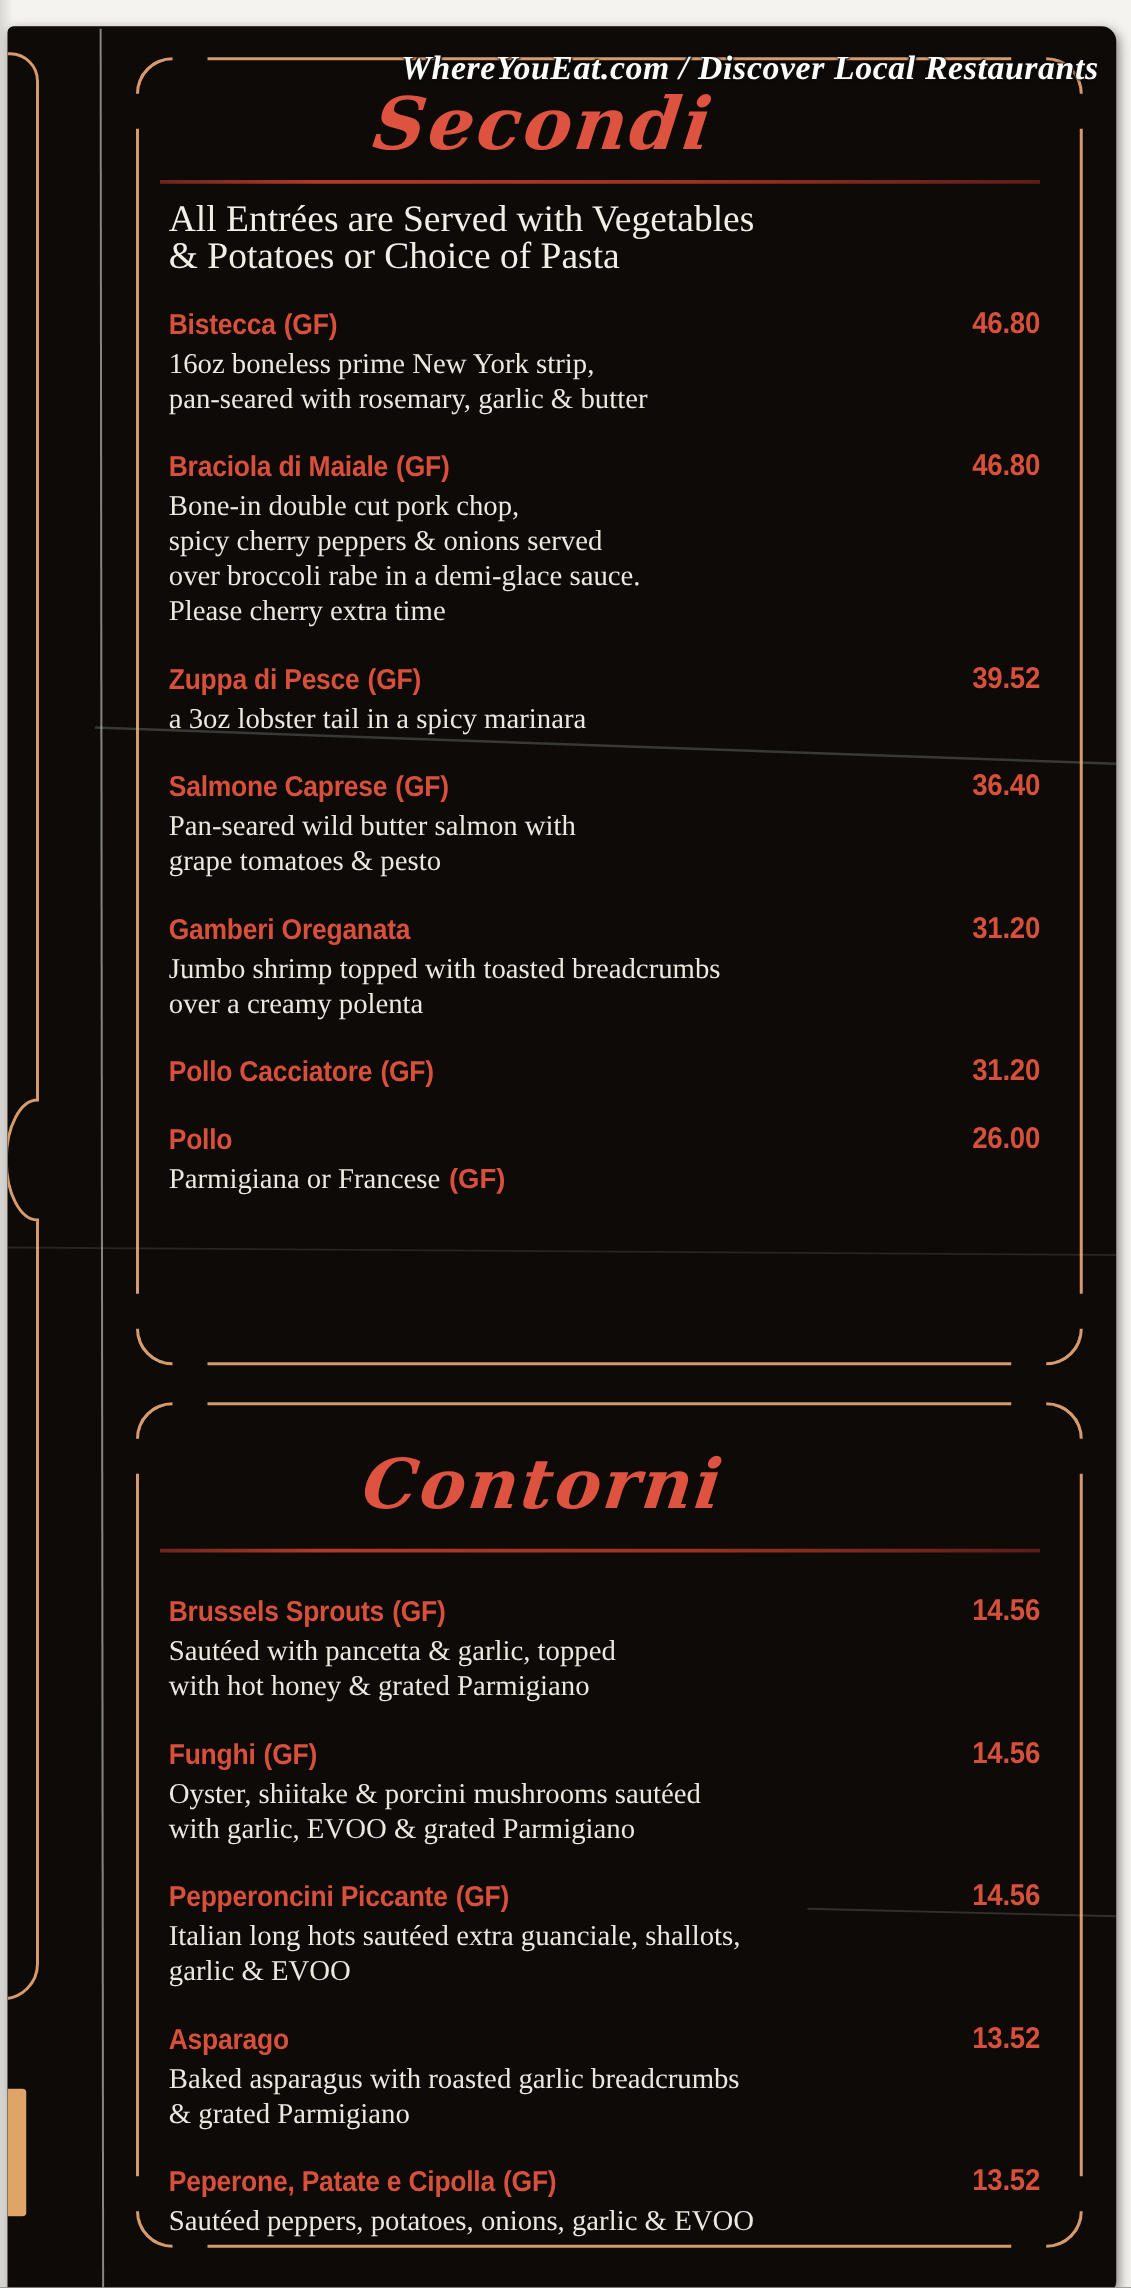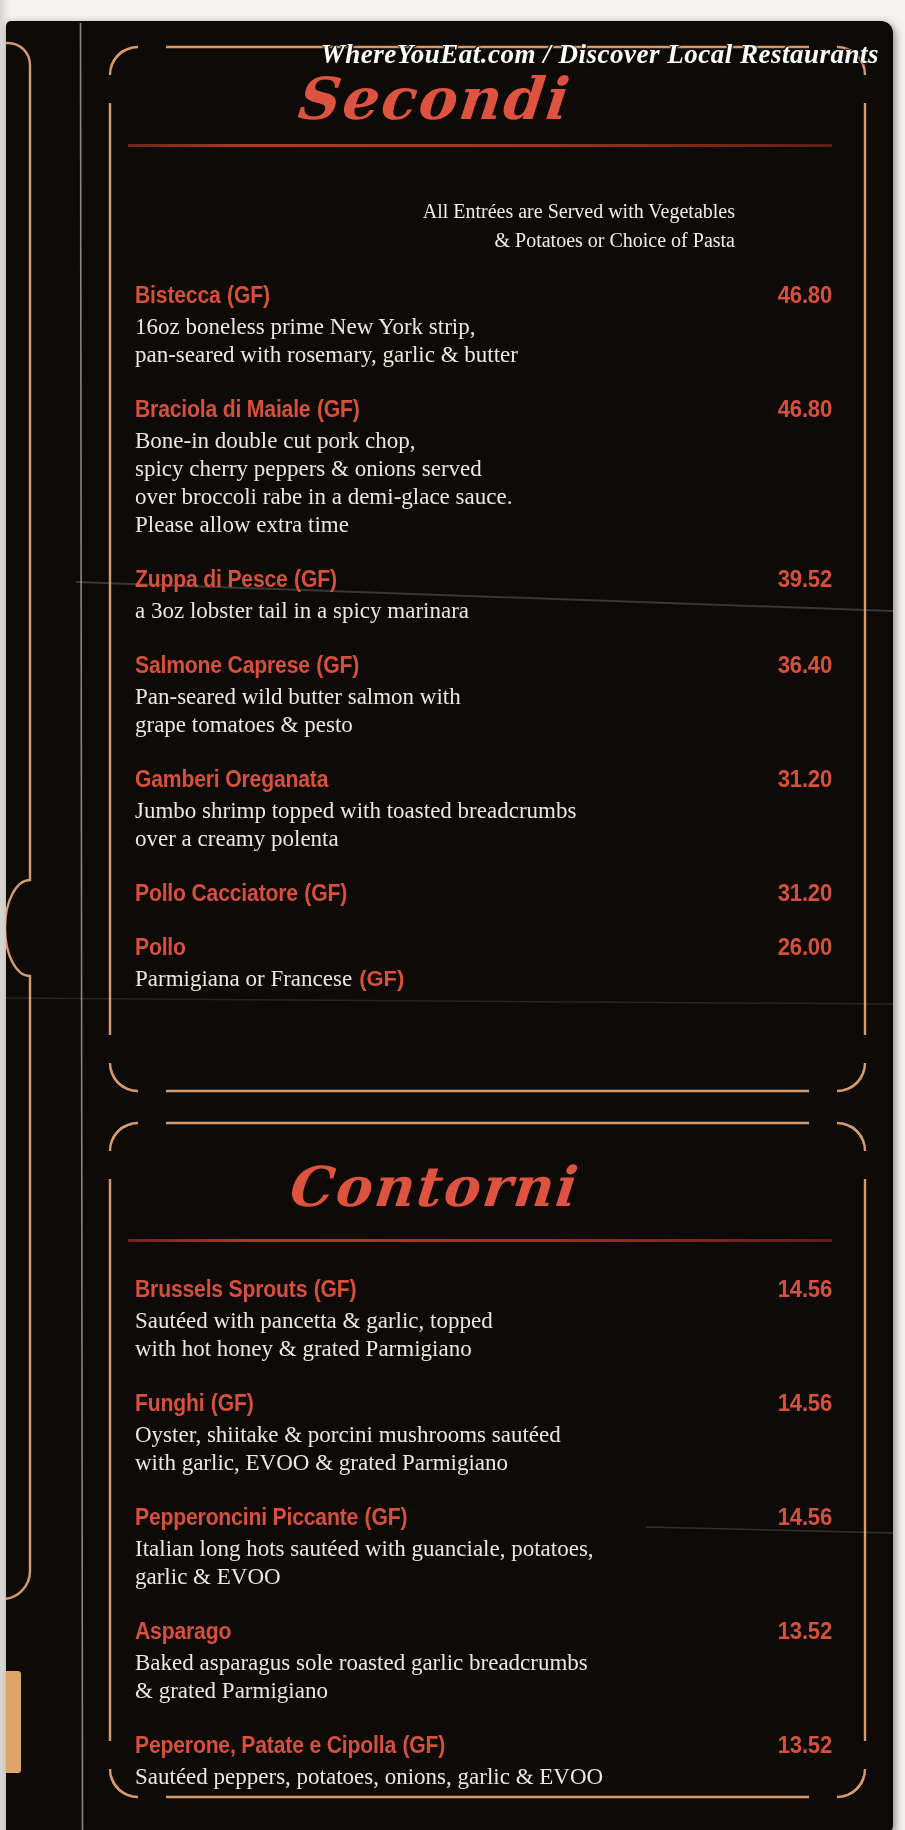--- a/index.html
+++ b/index.html
@@ -7,21 +7,21 @@
   .scan{position:absolute;left:6px;top:21px;width:887px;height:1814px;background:#0d0a08;border-radius:5px 12px 10px 5px;box-shadow:2px 3px 9px rgba(40,35,30,.55);overflow:hidden;}
   .frames{position:absolute;left:0;top:0;}
   .watermark{position:absolute;top:18px;right:14px;font:italic 700 27px "Liberation Serif",serif;color:#fdfdfc;letter-spacing:.5px;text-shadow:1px 1px 1px #141210,-1px -1px 1px #141210,0 0 3px #000;white-space:nowrap;z-index:5;}
   .menu-section{position:absolute;left:129px;width:697px;z-index:3;}
   .section-0{top:34px;}
   .section-1{top:1114px;}
   .section-title{display:block;width:600px;text-align:center;font-family:"DejaVu Serif",serif;font-style:italic;font-weight:700;color:#dd5340;transform:skewX(-7deg);letter-spacing:2px;}
   .section-0 .section-title{font-size:58px;line-height:89px;}
   .section-1 .section-title{font-size:55px;line-height:104px;}
   .section-underline{height:3px;width:704px;margin-left:-7px;background:linear-gradient(90deg,#6e241c,#b23a2a 18%,#9c3222 60%,#5c1e16 100%);}
-  .menu-note{width:600px;margin-top:50px;text-align:right;color:#f2eee6;font-size:20px;line-height:29px;}
+  .menu-note{width:600px;margin-top:14px;text-align:left;color:#f2eee6;font-size:30px;line-height:29px;}
   .items{margin-top:22px;}
   .section-1 .items{margin-top:33px;}
   .menu-item{position:relative;margin-bottom:24px;margin-top:26px;}
   .item-name{font-family:"Liberation Sans",sans-serif;font-weight:700;font-size:23px;line-height:28px;color:#d7503c;letter-spacing:-.2px;margin-bottom:4px;white-space:nowrap;}
   .name-text{display:inline-block;transform:scaleX(.92);transform-origin:0 50%;}
   .gf-badge{margin-left:7px;}
   .item-price{position:absolute;right:0;top:0;font-family:"Liberation Sans",sans-serif;font-weight:700;font-size:24px;line-height:28px;color:#d7503c;transform:scaleX(.92);transform-origin:100% 50%;}
   .desc-line{font-family:"Liberation Serif",serif;font-size:23px;line-height:28px;color:#ece7df;white-space:nowrap;}
   .desc-gf{font-family:"Liberation Sans",sans-serif;font-weight:700;color:#d7503c;font-size:22px;margin-left:7px;}
 </style>
@@ -75,21 +75,21 @@
   </div>
             <div class="menu-item">
     <div class="item-name">
       <span class="name-text"><span>Braciola di Maiale</span><span class="gf-badge">(GF)</span></span>
       <span class="item-price">46.80</span>
     </div>
     <div class="item-desc">
                 <div class="desc-line">Bone-in double cut pork chop,</div>
                 <div class="desc-line">spicy cherry peppers &amp; onions served</div>
                 <div class="desc-line">over broccoli rabe in a demi-glace sauce.</div>
-                <div class="desc-line">Please allow extra time</div>
+                <div class="desc-line">Please cherry extra time</div>
               </div>
   </div>
             <div class="menu-item">
     <div class="item-name">
       <span class="name-text"><span>Zuppa di Pesce</span><span class="gf-badge">(GF)</span></span>
       <span class="item-price">39.52</span>
     </div>
     <div class="item-desc">
                 <div class="desc-line">a 3oz lobster tail in a spicy marinara</div>
               </div>
@@ -155,31 +155,31 @@
                 <div class="desc-line">Oyster, shiitake &amp; porcini mushrooms sautéed</div>
                 <div class="desc-line">with garlic, EVOO &amp; grated Parmigiano</div>
               </div>
   </div>
             <div class="menu-item">
     <div class="item-name">
       <span class="name-text"><span>Pepperoncini Piccante</span><span class="gf-badge">(GF)</span></span>
       <span class="item-price">14.56</span>
     </div>
     <div class="item-desc">
-                <div class="desc-line">Italian long hots sautéed with guanciale, potatoes,</div>
+                <div class="desc-line">Italian long hots sautéed extra guanciale, shallots,</div>
                 <div class="desc-line">garlic &amp; EVOO</div>
               </div>
   </div>
             <div class="menu-item">
     <div class="item-name">
       <span class="name-text"><span>Asparago</span></span>
       <span class="item-price">13.52</span>
     </div>
     <div class="item-desc">
-                <div class="desc-line">Baked asparagus sole roasted garlic breadcrumbs</div>
+                <div class="desc-line">Baked asparagus with roasted garlic breadcrumbs</div>
                 <div class="desc-line">&amp; grated Parmigiano</div>
               </div>
   </div>
             <div class="menu-item">
     <div class="item-name">
       <span class="name-text"><span>Peperone, Patate e Cipolla</span><span class="gf-badge">(GF)</span></span>
       <span class="item-price">13.52</span>
     </div>
     <div class="item-desc">
                 <div class="desc-line">Sautéed peppers, potatoes, onions, garlic &amp; EVOO</div>

